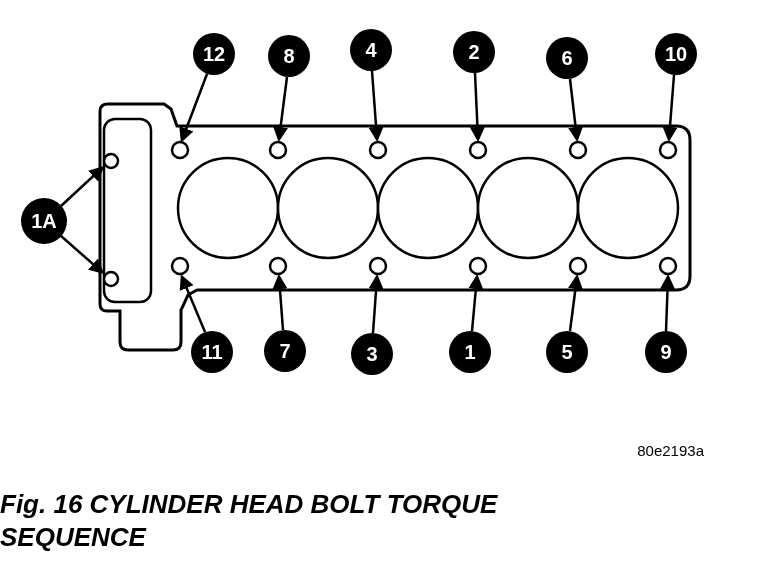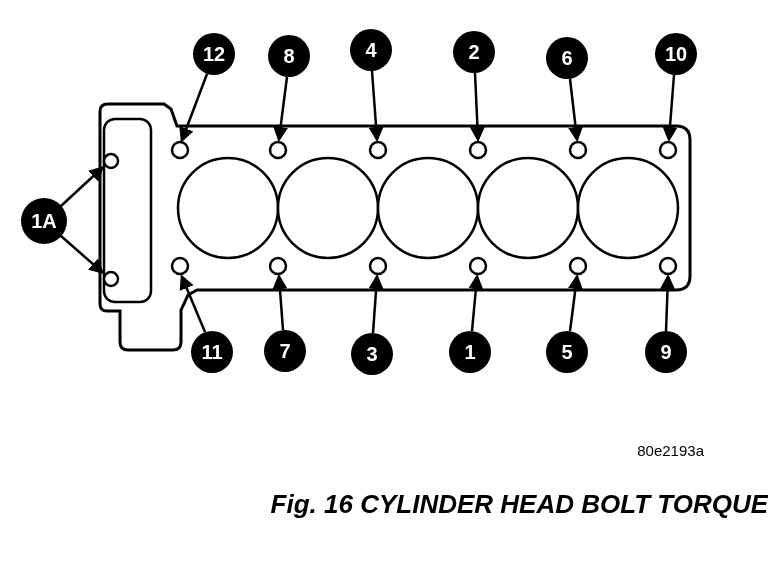--- a/index.html
+++ b/index.html
@@ -26,21 +26,21 @@
   }
   .arrow { stroke: #000000; stroke-width: 2.5; fill: none; marker-end: url(#arrowhead); }
   .part-code {
     font-family: "Liberation Sans", sans-serif;
     font-size: 15px;
     fill: #000000;
     text-anchor: end;
   }
   .caption {
     margin-top: 28px;
-    text-align: right;
+    text-align: left;
     font: italic bold 26px/1.25 "Liberation Sans", sans-serif;
     color: #000000;
   }
 </style>
 </head>
 <body>
 
 <div class="page">
 
   <svg width="768" height="460" viewBox="0 0 768 460">
@@ -147,15 +147,16 @@
       <line class="arrow" x1="666" y1="331" x2="668" y2="277"></line>
       <circle class="badge" cx="666" cy="352" r="21"></circle>
       <text class="badge-num" x="666" y="359">9</text>
     </g>
 
     <text class="part-code" x="704" y="456">80e2193a</text>
   </svg>
 
   <div class="caption">
     <div>Fig. 16 CYLINDER HEAD BOLT TORQUE</div>
+    <div>SEQUENCE</div>
   </div>
 
 </div>
 
 </body></html>

